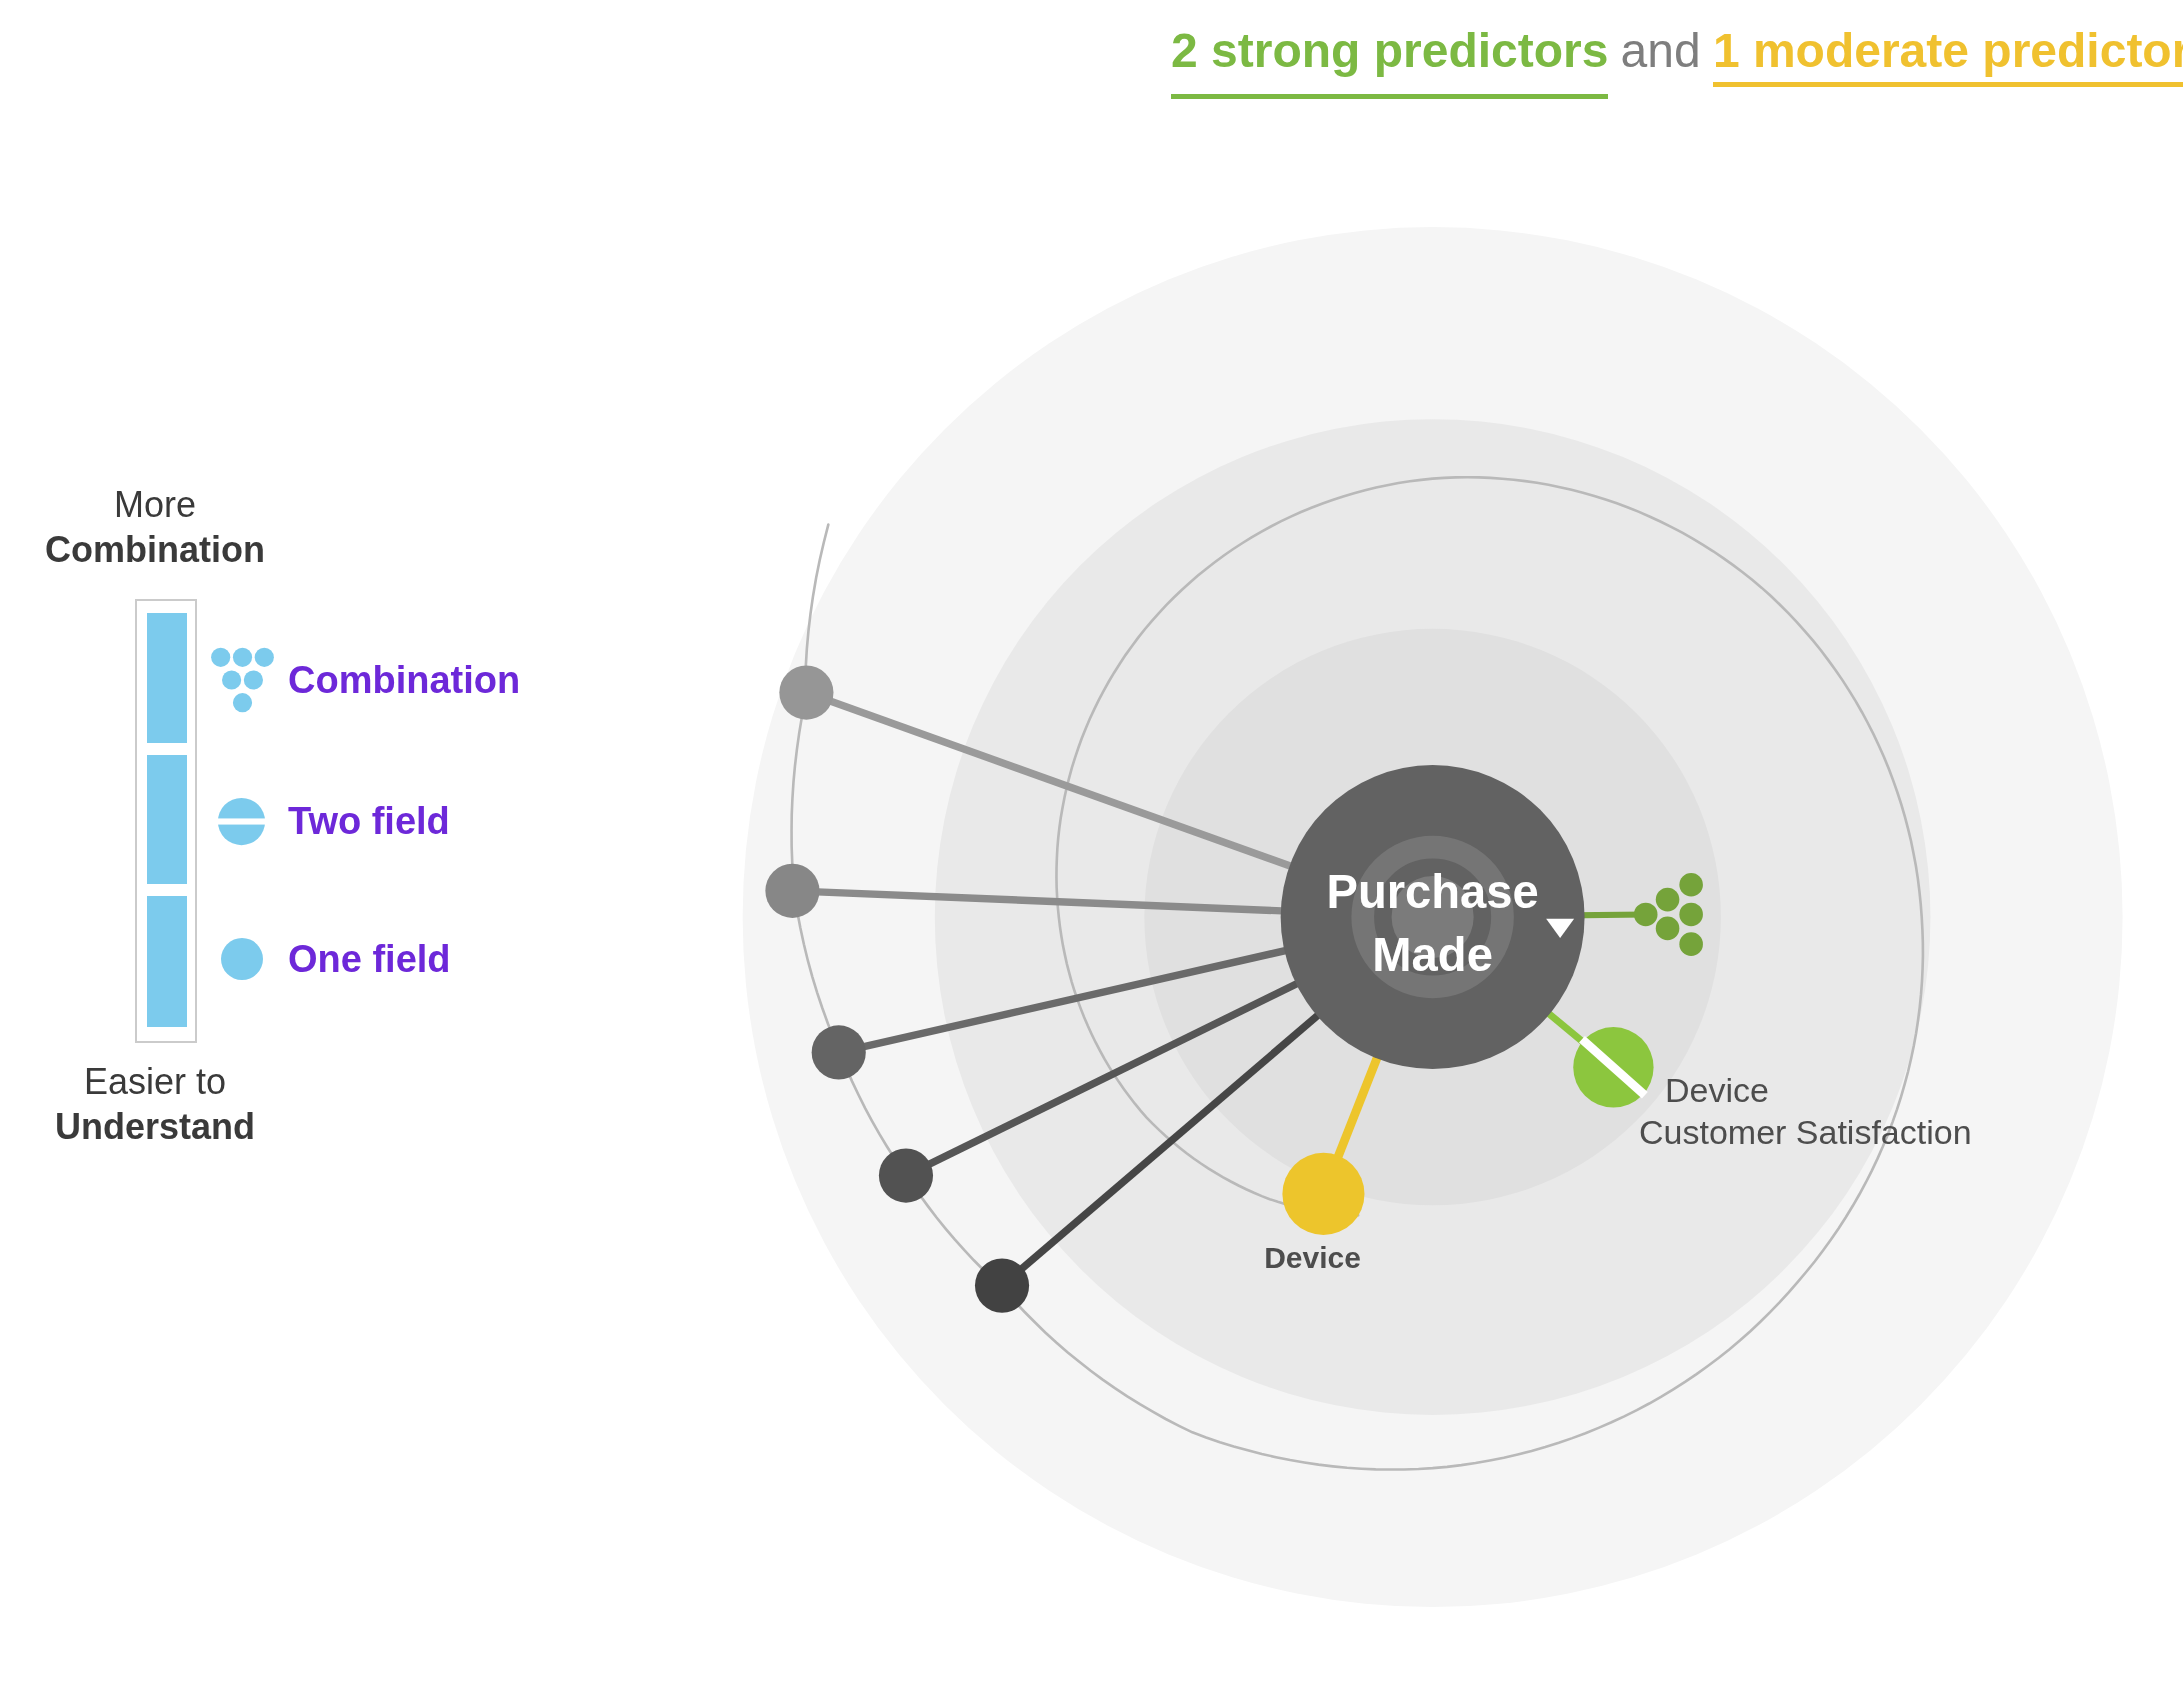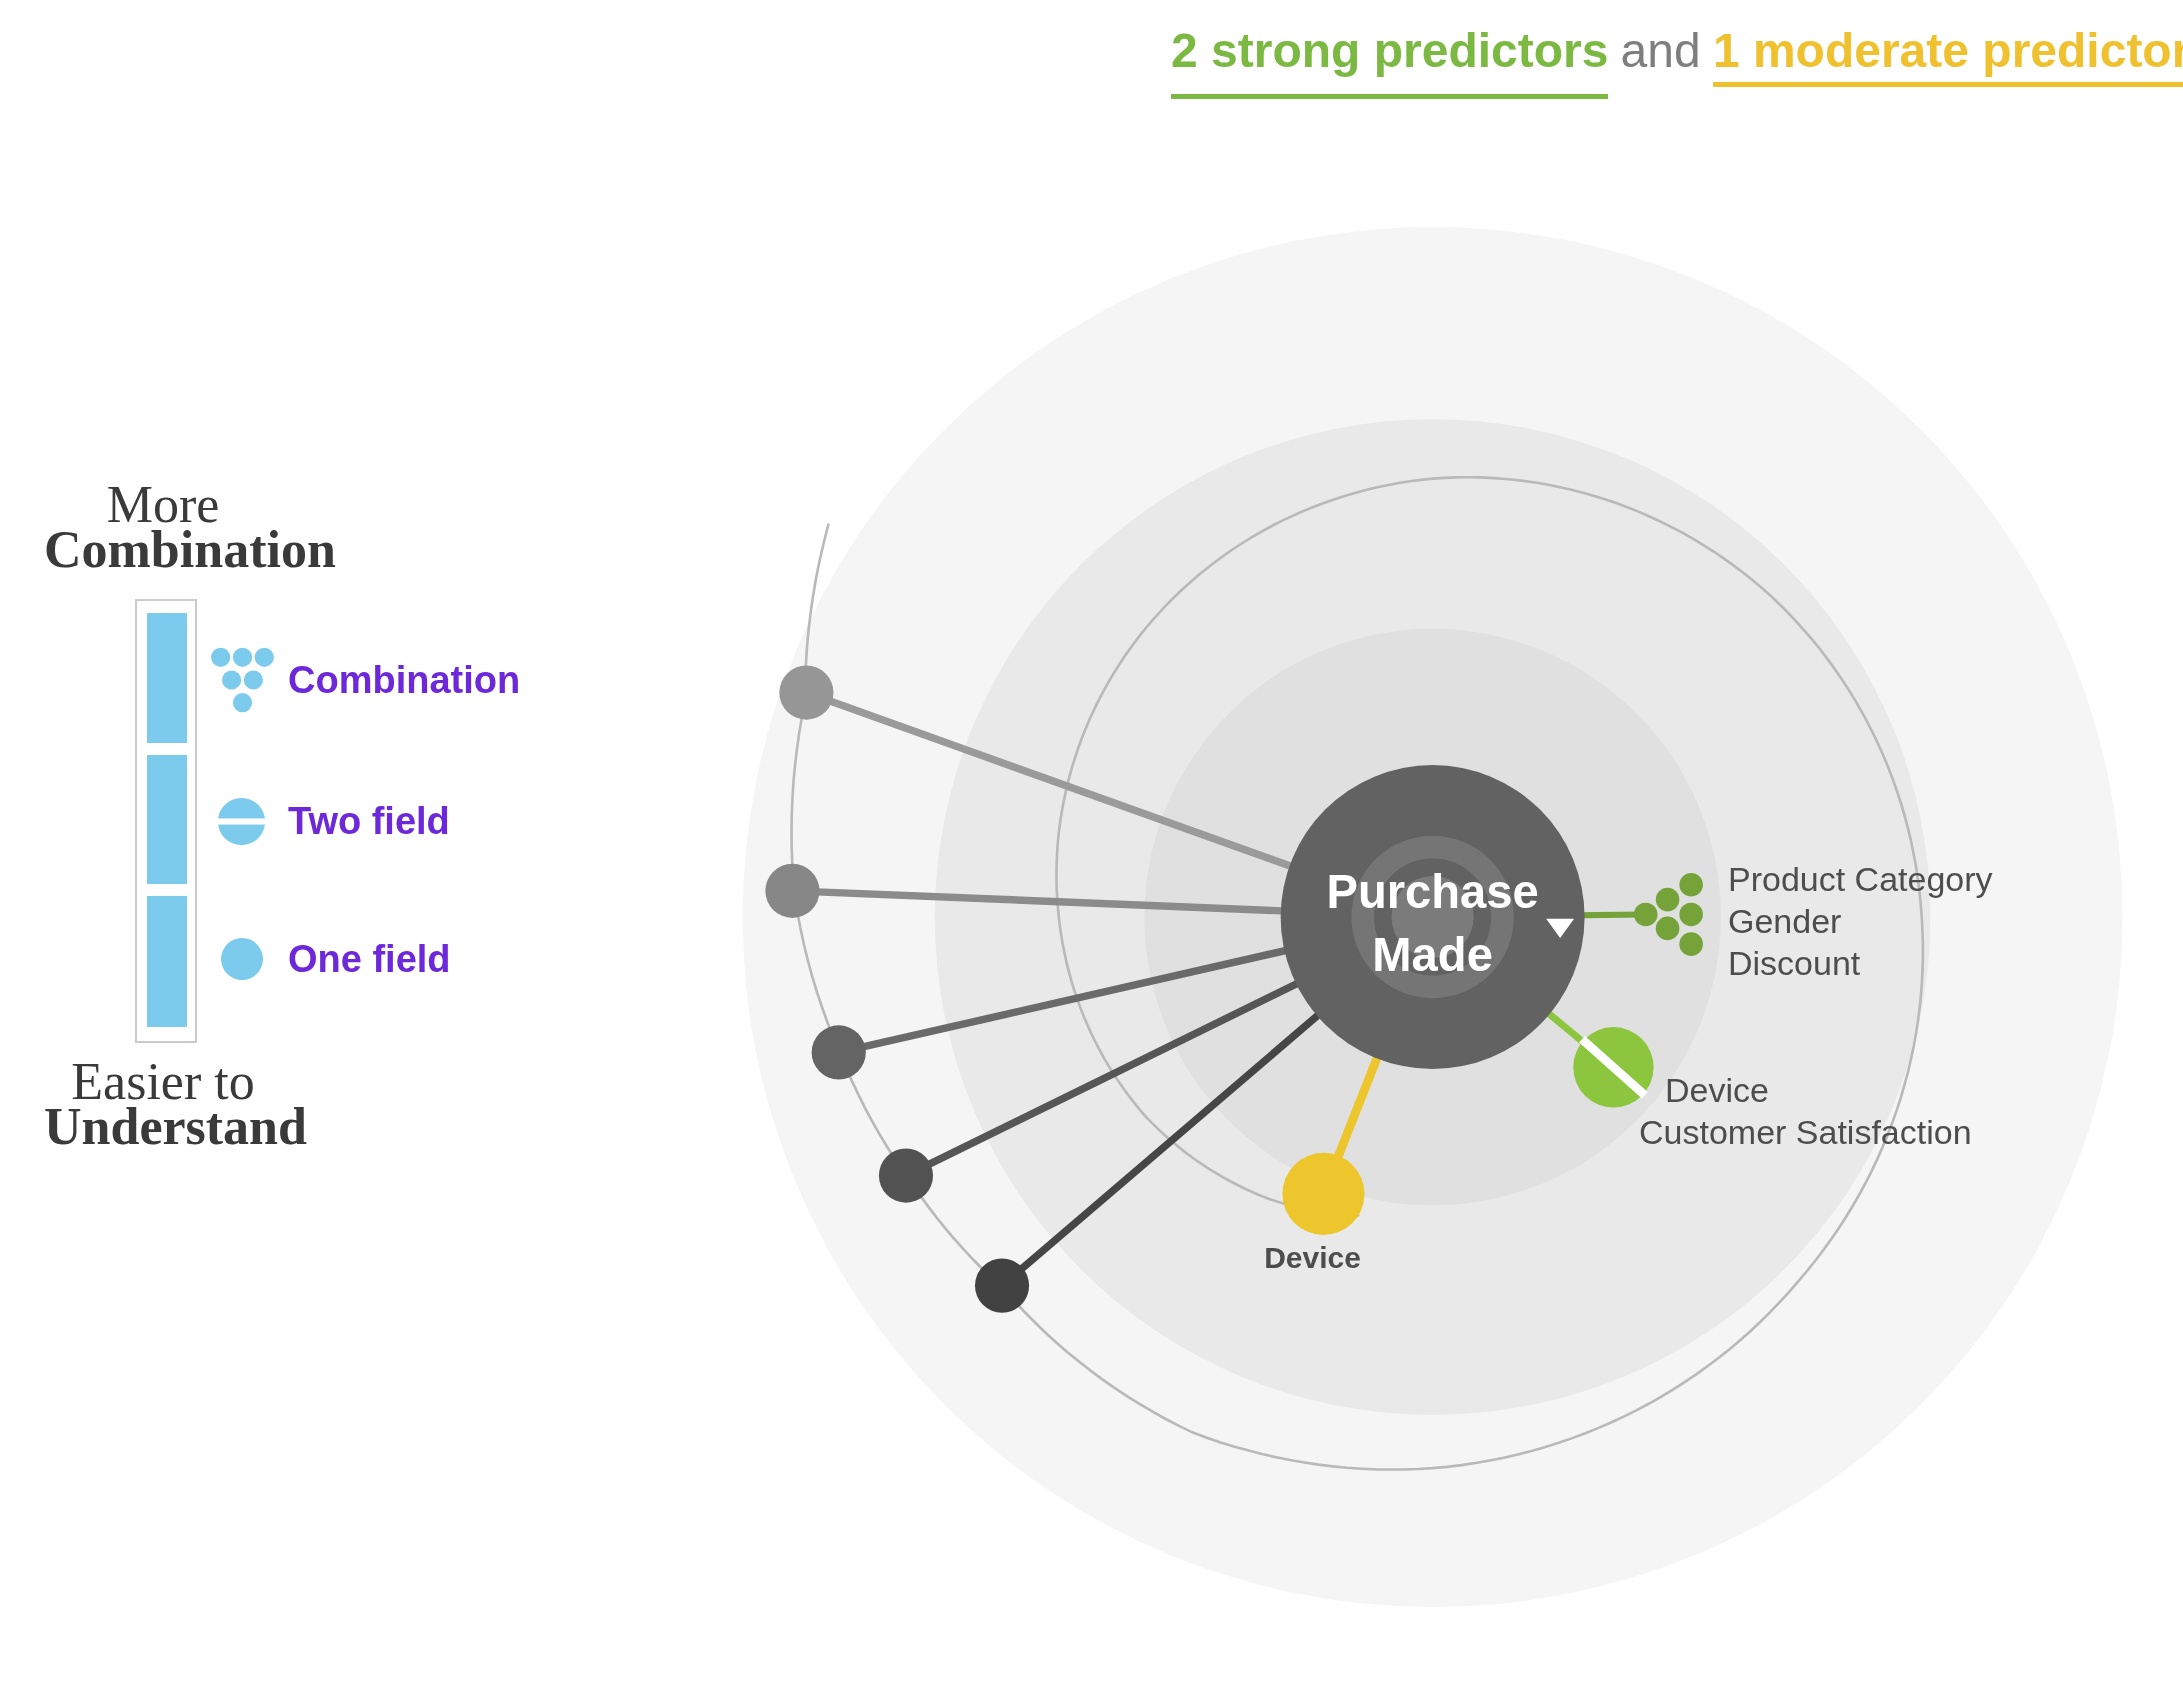--- a/index.html
+++ b/index.html
@@ -11,21 +11,21 @@
   .overlay{position:absolute;color:#4d4d4d;}
   
   #header{
     position:absolute;left:1171px;top:23px;font-size:48px;font-weight:bold;
     white-space:nowrap;letter-spacing:0px;
   }
   .hdr-strong{color:#7cb943;border-bottom:5.2px solid #7cb943;padding-bottom:17px;}
   .hdr-and{color:#7e7e7e;font-weight:normal;padding:0 12.2px;}
   .hdr-moderate{color:#f0c12f;border-bottom:5.2px solid #f0c12f;padding-bottom:5.2px;}
   
-  .legend-cap{left:44px;width:238px;text-align:center;font-size:52px;color:#3a3a3a;line-height:45px;font-family:Liberation Serif, serif;}
+  .legend-cap{left:36px;width:238px;text-align:center;font-size:36px;color:#3a3a3a;line-height:45px;}
   #legend-more{top:482px;}
   #legend-easier{top:1059px;}
   .cap-bold{font-weight:bold;}
   #legend-box{
     position:absolute;left:135px;top:599px;width:62px;height:444px;
     border:2.6px solid #cbcbcb;box-sizing:border-box;background:#ffffff;
   }
   .legend-seg{position:absolute;left:9.6px;width:40px;background:#7ccbed;}
   .legend-label{
     position:absolute;left:288px;font-size:38px;font-weight:bold;color:#6d28d9;
@@ -129,23 +129,18 @@
   <svg class="legend-icon" style="left:221px;top:938px;" width="42" height="42" viewBox="0 0 48 48">
     <circle cx="24" cy="24" r="24" fill="#7ccbed"></circle>
   </svg>
   <div class="legend-label" style="top:937px;">One field</div>
 
   <div id="legend-easier" class="overlay legend-cap">
     <div>Easier to</div>
     <div class="cap-bold">Understand</div>
   </div>
 
-  <div id="combo-labels" class="overlay field-label">
-    <div>Product Category</div>
-    <div>Gender</div>
-    <div>Discount</div>
-  </div>
   <div id="region-label-1" class="overlay field-label">Device</div>
   <div id="region-label-2" class="overlay field-label">Customer Satisfaction</div>
   <div id="device-label" class="overlay field-label">Device</div>
 
 </div>
 
 
 </body></html>

